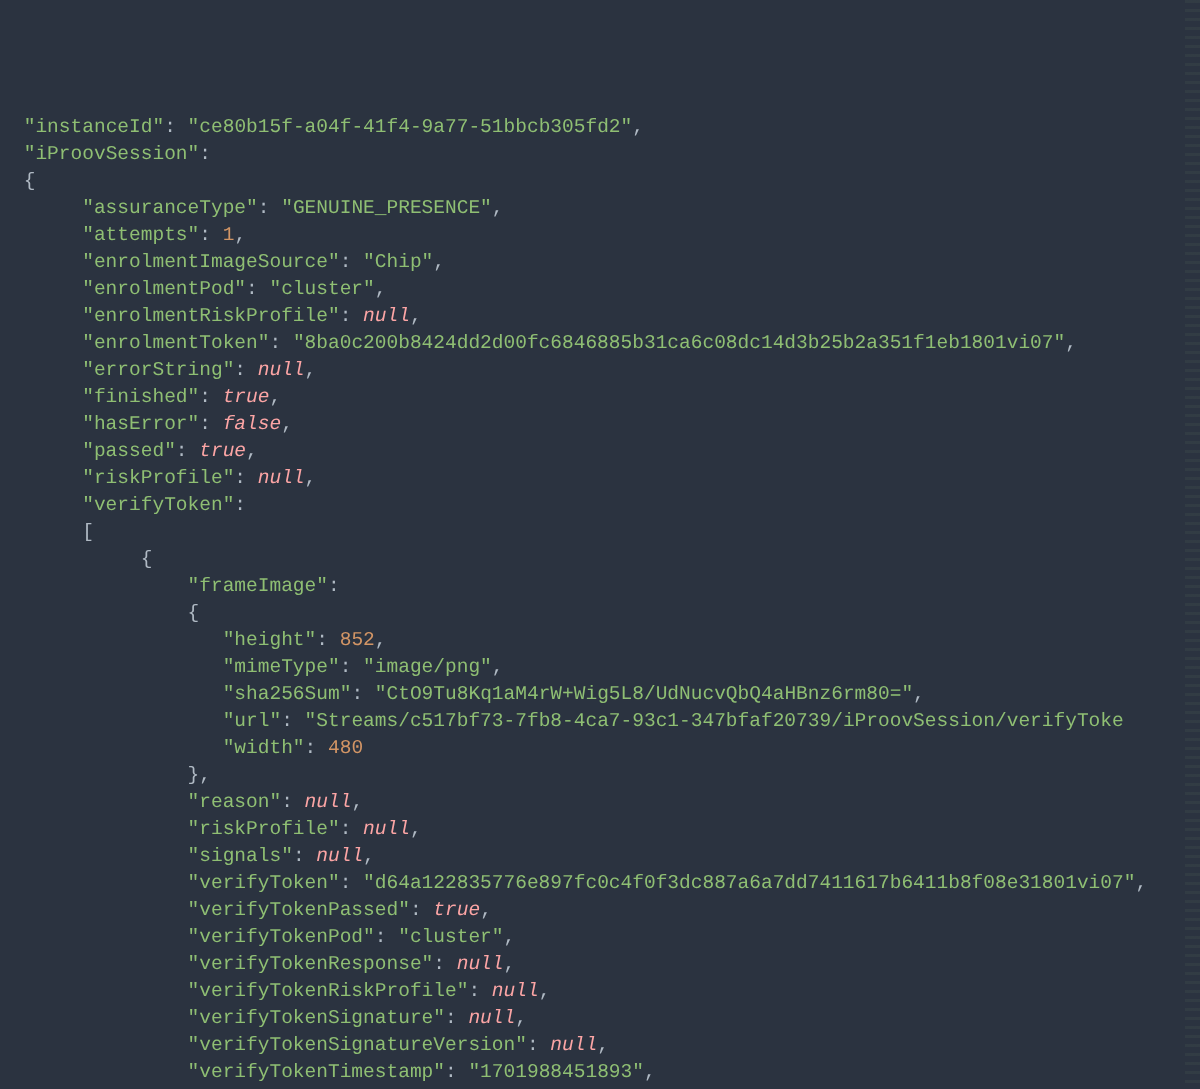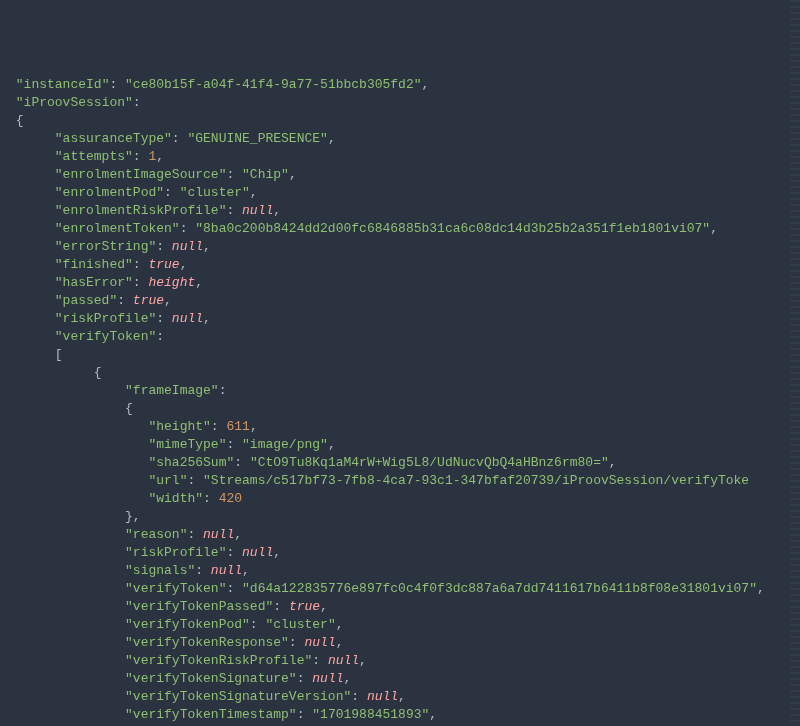--- a/index.html
+++ b/index.html
@@ -45,33 +45,33 @@
  <span class="k">"iProovSession"</span><span class="p">:</span>
  <span class="p">{</span>
       <span class="k">"assuranceType"</span><span class="p">: </span><span class="s">"GENUINE_PRESENCE"</span><span class="p">,</span>
       <span class="k">"attempts"</span><span class="p">: </span><span class="n">1</span><span class="p">,</span>
       <span class="k">"enrolmentImageSource"</span><span class="p">: </span><span class="s">"Chip"</span><span class="p">,</span>
       <span class="k">"enrolmentPod"</span><span class="p">: </span><span class="s">"cluster"</span><span class="p">,</span>
       <span class="k">"enrolmentRiskProfile"</span><span class="p">: </span><span class="b">null</span><span class="p">,</span>
       <span class="k">"enrolmentToken"</span><span class="p">: </span><span class="s">"8ba0c200b8424dd2d00fc6846885b31ca6c08dc14d3b25b2a351f1eb1801vi07"</span><span class="p">,</span>
       <span class="k">"errorString"</span><span class="p">: </span><span class="b">null</span><span class="p">,</span>
       <span class="k">"finished"</span><span class="p">: </span><span class="b">true</span><span class="p">,</span>
-      <span class="k">"hasError"</span><span class="p">: </span><span class="b">height</span><span class="p">,</span>
+      <span class="k">"hasError"</span><span class="p">: </span><span class="b">false</span><span class="p">,</span>
       <span class="k">"passed"</span><span class="p">: </span><span class="b">true</span><span class="p">,</span>
       <span class="k">"riskProfile"</span><span class="p">: </span><span class="b">null</span><span class="p">,</span>
       <span class="k">"verifyToken"</span><span class="p">:</span>
       <span class="p">[</span>
            <span class="p">{</span>
                <span class="k">"frameImage"</span><span class="p">:</span>
                <span class="p">{</span>
-                  <span class="k">"height"</span><span class="p">: </span><span class="n">611</span><span class="p">,</span>
+                  <span class="k">"height"</span><span class="p">: </span><span class="n">852</span><span class="p">,</span>
                   <span class="k">"mimeType"</span><span class="p">: </span><span class="s">"image/png"</span><span class="p">,</span>
                   <span class="k">"sha256Sum"</span><span class="p">: </span><span class="s">"CtO9Tu8Kq1aM4rW+Wig5L8/UdNucvQbQ4aHBnz6rm80="</span><span class="p">,</span>
                   <span class="k">"url"</span><span class="p">: </span><span class="s">"Streams/c517bf73-7fb8-4ca7-93c1-347bfaf20739/iProovSession/verifyToke</span>
-                  <span class="k">"width"</span><span class="p">: </span><span class="n">420</span>
+                  <span class="k">"width"</span><span class="p">: </span><span class="n">480</span>
                <span class="p">},</span>
                <span class="k">"reason"</span><span class="p">: </span><span class="b">null</span><span class="p">,</span>
                <span class="k">"riskProfile"</span><span class="p">: </span><span class="b">null</span><span class="p">,</span>
                <span class="k">"signals"</span><span class="p">: </span><span class="b">null</span><span class="p">,</span>
                <span class="k">"verifyToken"</span><span class="p">: </span><span class="s">"d64a122835776e897fc0c4f0f3dc887a6a7dd7411617b6411b8f08e31801vi07"</span><span class="p">,</span>
                <span class="k">"verifyTokenPassed"</span><span class="p">: </span><span class="b">true</span><span class="p">,</span>
                <span class="k">"verifyTokenPod"</span><span class="p">: </span><span class="s">"cluster"</span><span class="p">,</span>
                <span class="k">"verifyTokenResponse"</span><span class="p">: </span><span class="b">null</span><span class="p">,</span>
                <span class="k">"verifyTokenRiskProfile"</span><span class="p">: </span><span class="b">null</span><span class="p">,</span>
                <span class="k">"verifyTokenSignature"</span><span class="p">: </span><span class="b">null</span><span class="p">,</span>

